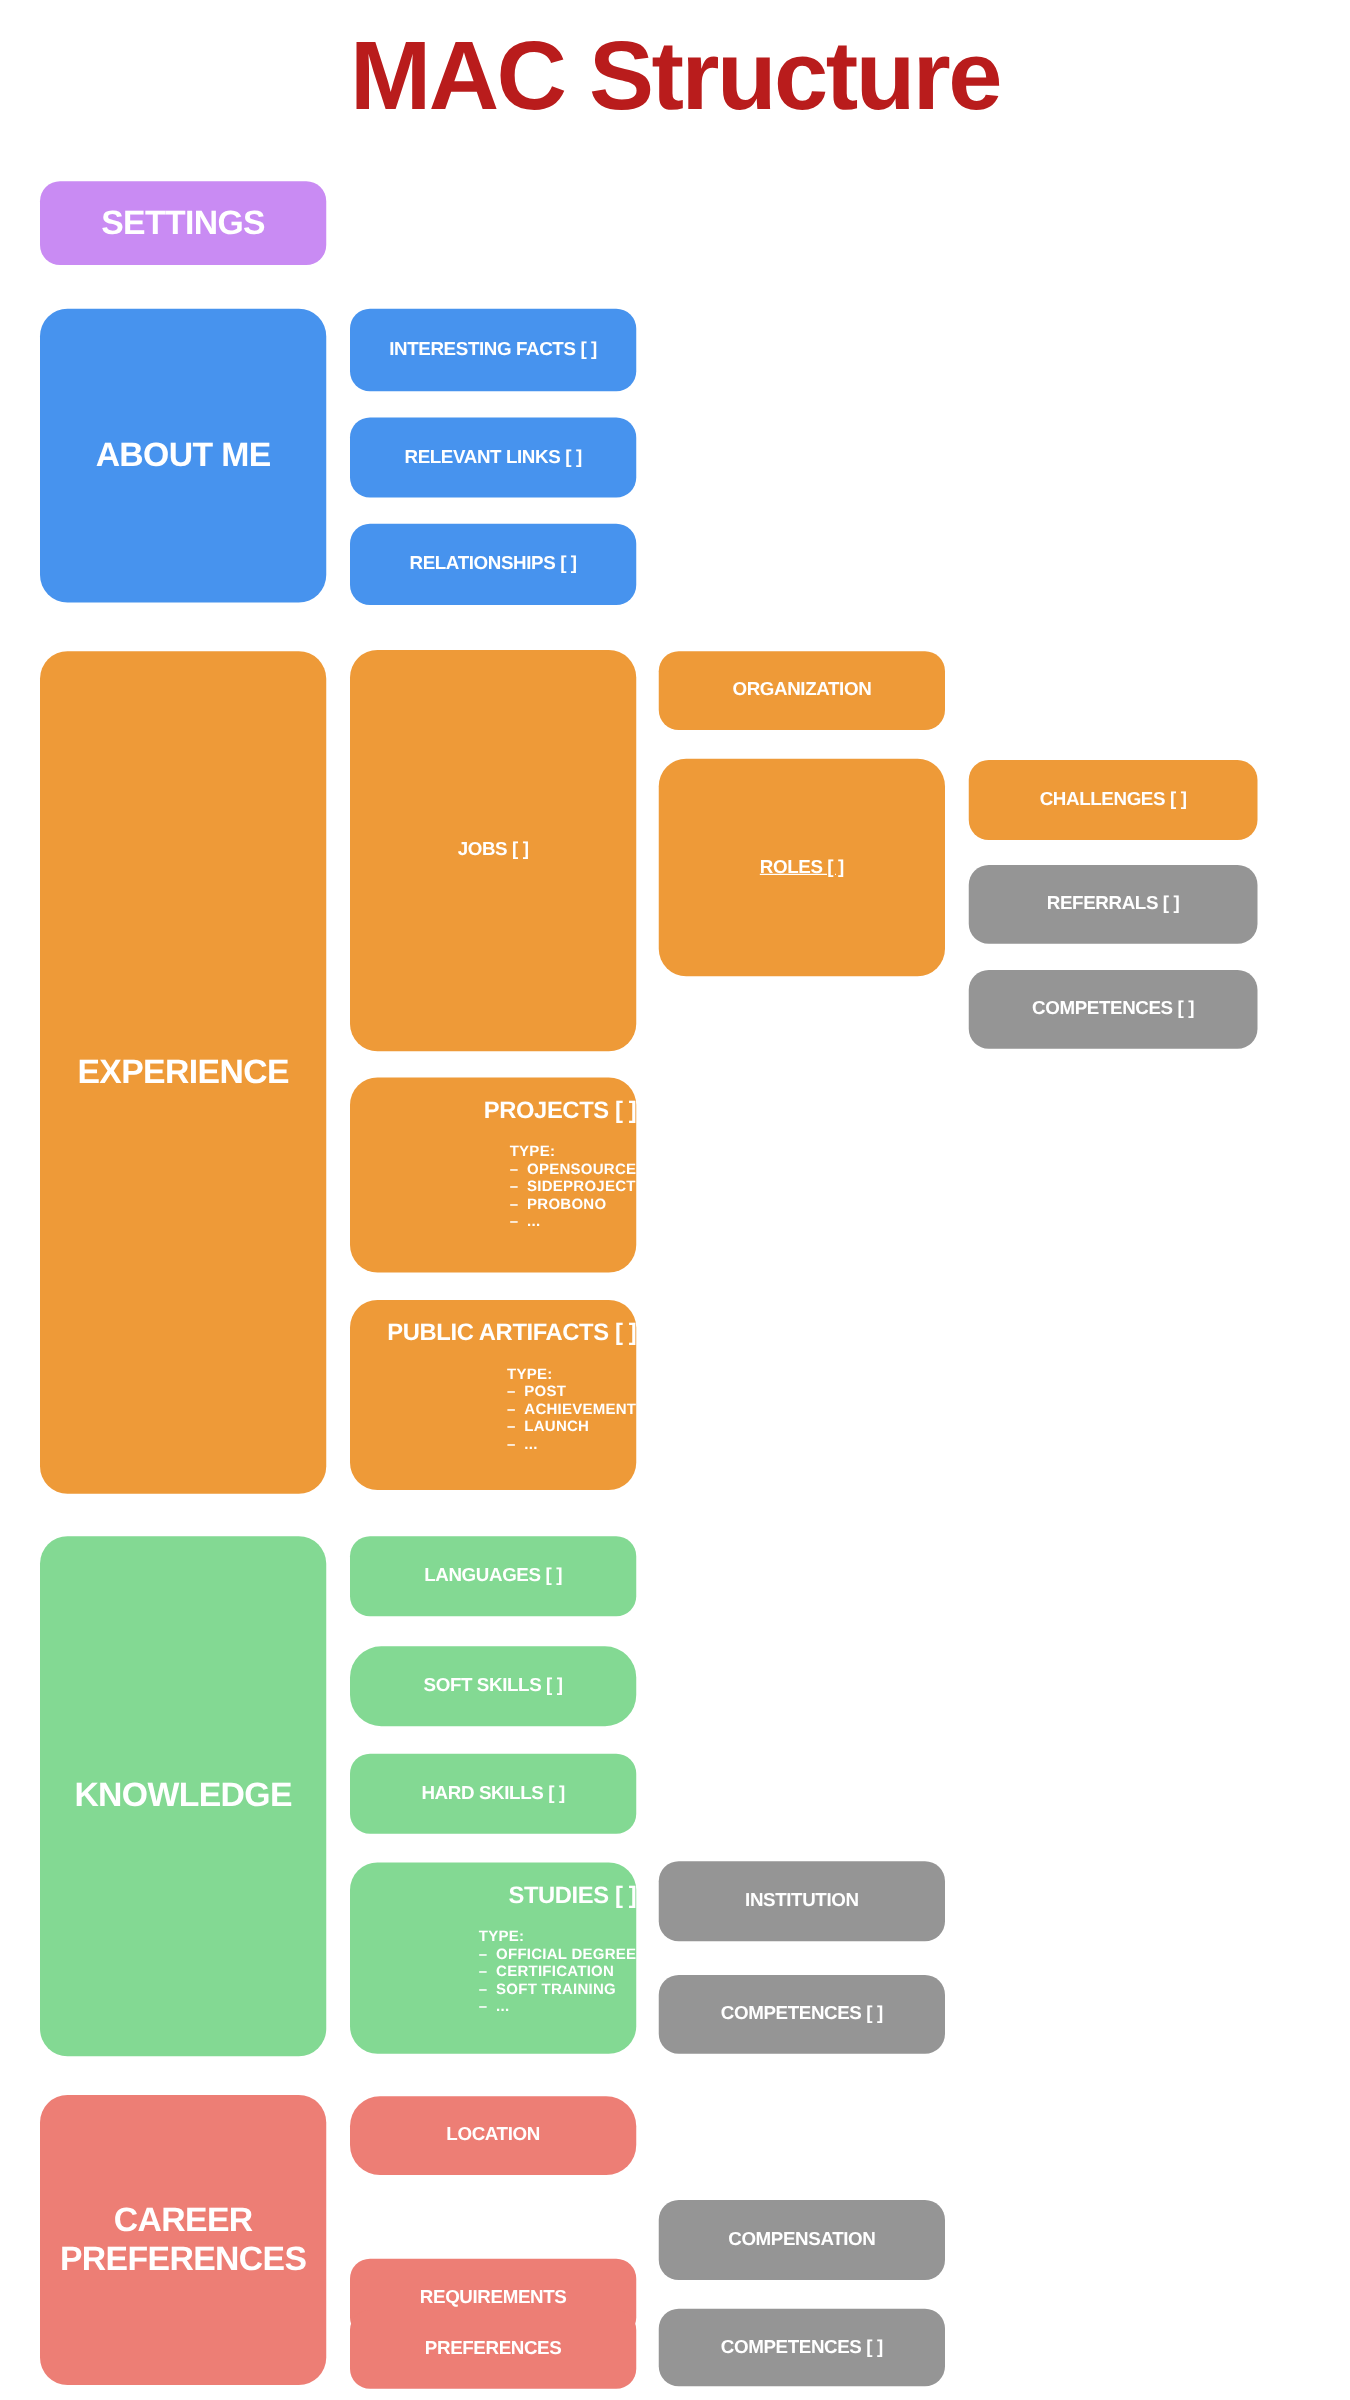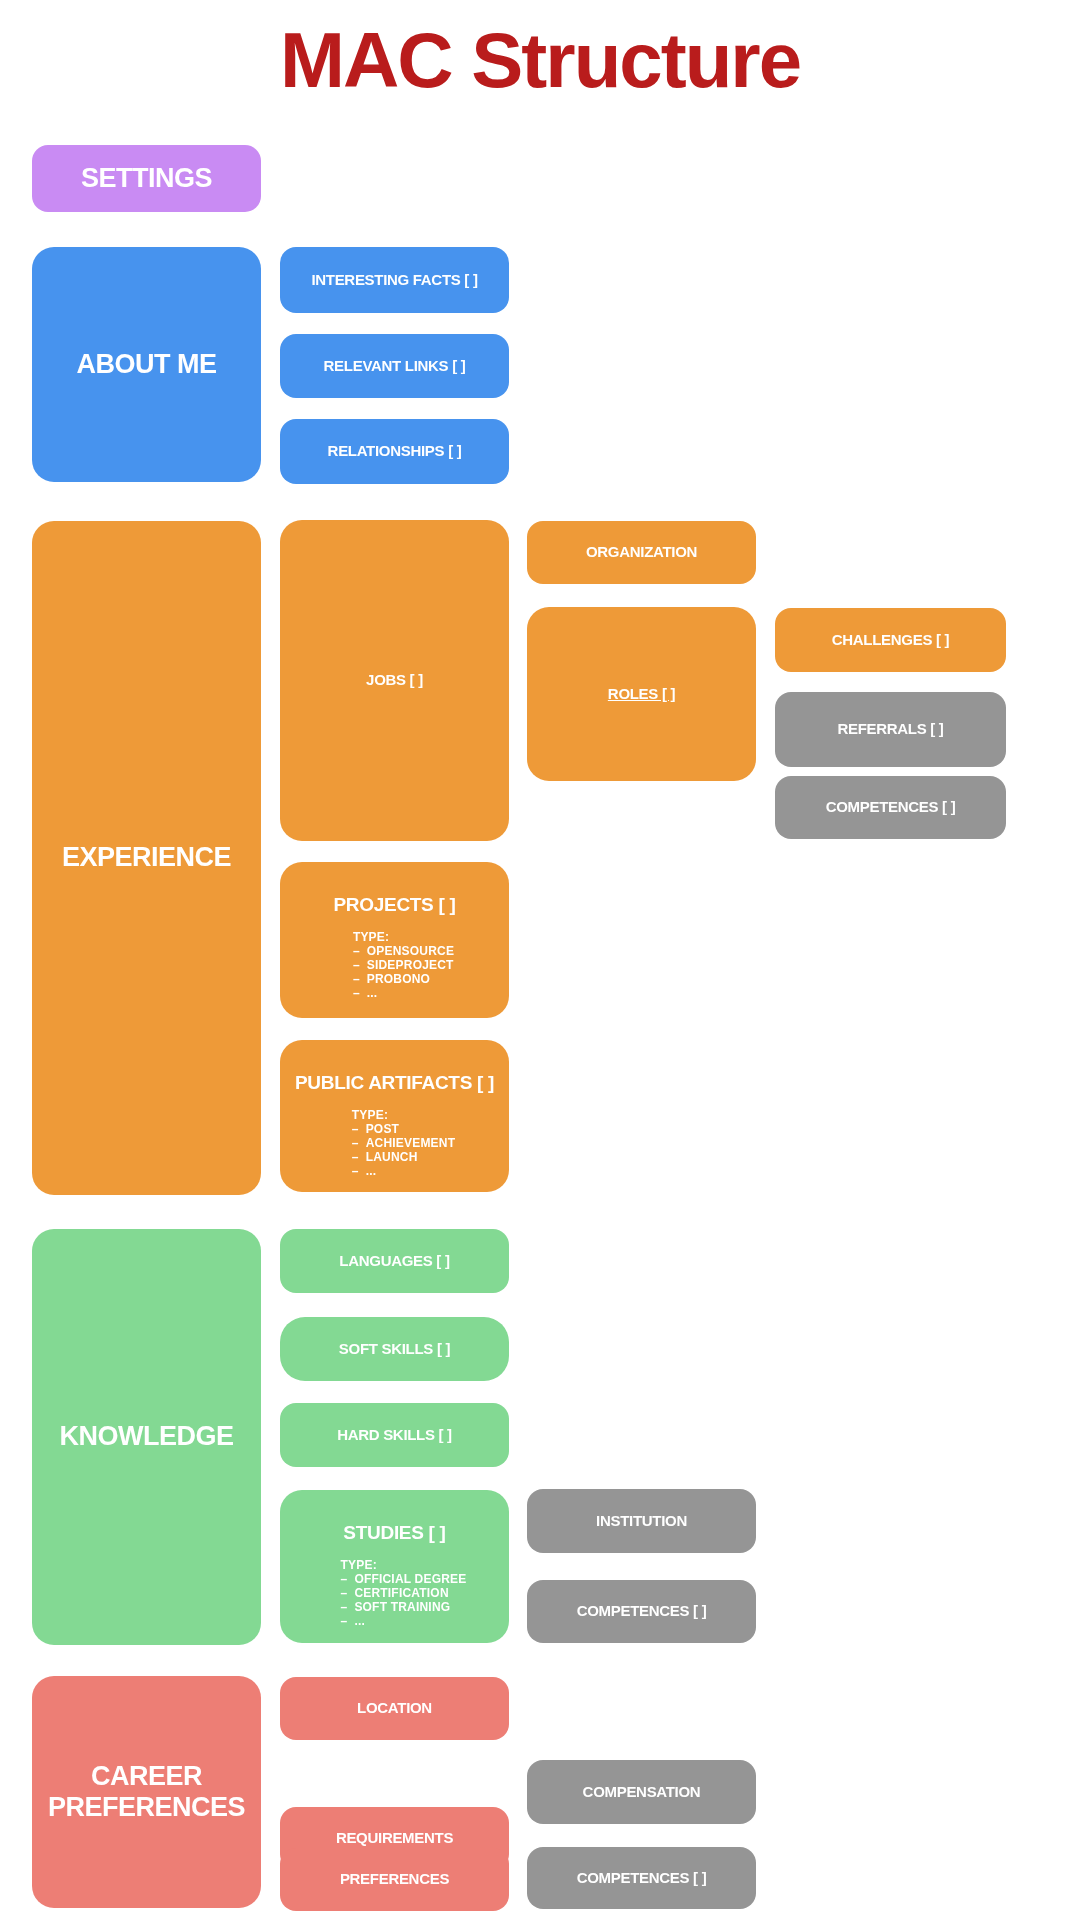--- a/index.html
+++ b/index.html
@@ -17,49 +17,49 @@
   .col4{left:775px;width:231px;}
   .c-purple{background:var(--purple,#c98bf3);}
   .c-blue{background:var(--blue,#4793ee);}
   .c-orange{background:var(--orange,#ee9a38);}
   .c-green{background:var(--green,#83d993);}
   .c-salmon{background:var(--salmon,#ed7e75);}
   .c-gray{background:var(--gray,#959595);}
   .lbl-big{font-size:27px;font-weight:bold;letter-spacing:-0.5px;line-height:1.15;padding:0 22px;}
   .lbl-small{font-size:15px;font-weight:bold;letter-spacing:-0.3px;line-height:1.1;padding:0 8px;}
   
-  .list-box{flex-direction:column;align-items:center;justify-content:flex-start;padding:32px 0 0 0;}
+  .list-box{flex-direction:column;align-items:flex-end;justify-content:flex-start;padding:16px 0 0 0;}
   .list-box .box-title{font-size:19px;font-weight:bold;letter-spacing:-0.3px;text-align:center;}
   .type-block{margin-top:14px;padding-left:18px;text-align:left;}
   .type-label,.type-item{font-size:12px;font-weight:bold;line-height:14px;letter-spacing:0.2px;}
   .type-item .dash{display:inline-block;margin-right:7px;}
   
   #b-settings{top:145px;height:67px;}
   #b-about-me{top:247px;height:235px;}
   #b-interesting-facts{top:247px;height:66px;}
   #b-relevant-links{top:334px;height:64px;}
   #b-relationships{top:419px;height:65px;}
   #b-experience{top:521px;height:674px;}
   #b-jobs{top:520px;height:321px;}
   #b-organization{top:521px;height:63px;}
   #b-roles{top:607px;height:174px;text-decoration:underline;}
   #b-challenges{top:608px;height:64px;}
-  #b-referrals{top:692px;height:75px;}
+  #b-referrals{top:692px;height:63px;}
   #b-roles-competences{top:776px;height:63px;}
   #b-projects{top:862px;height:156px;}
   #b-public-artifacts{top:1040px;height:152px;}
   #b-knowledge{top:1229px;height:416px;}
   #b-languages{top:1229px;height:64px;}
   #b-soft-skills{top:1317px;height:64px;border-radius:25px;}
   #b-hard-skills{top:1403px;height:64px;}
   #b-studies{top:1490px;height:153px;}
   #b-institution{top:1489px;height:64px;}
   #b-studies-competences{top:1580px;height:63px;}
   #b-career-preferences{top:1676px;height:232px;}
-  #b-location{top:1677px;height:63px;}
+  #b-location{top:1677px;height:63px;border-radius:24px;}
   #b-requirements{top:1807px;height:63px;}
   #b-preferences{top:1848px;height:63px;}
   #b-compensation{top:1760px;height:64px;}
   #b-career-competences{top:1847px;height:62px;}
 </style>
 </head>
 <body>
 
 <div id="page">
 

